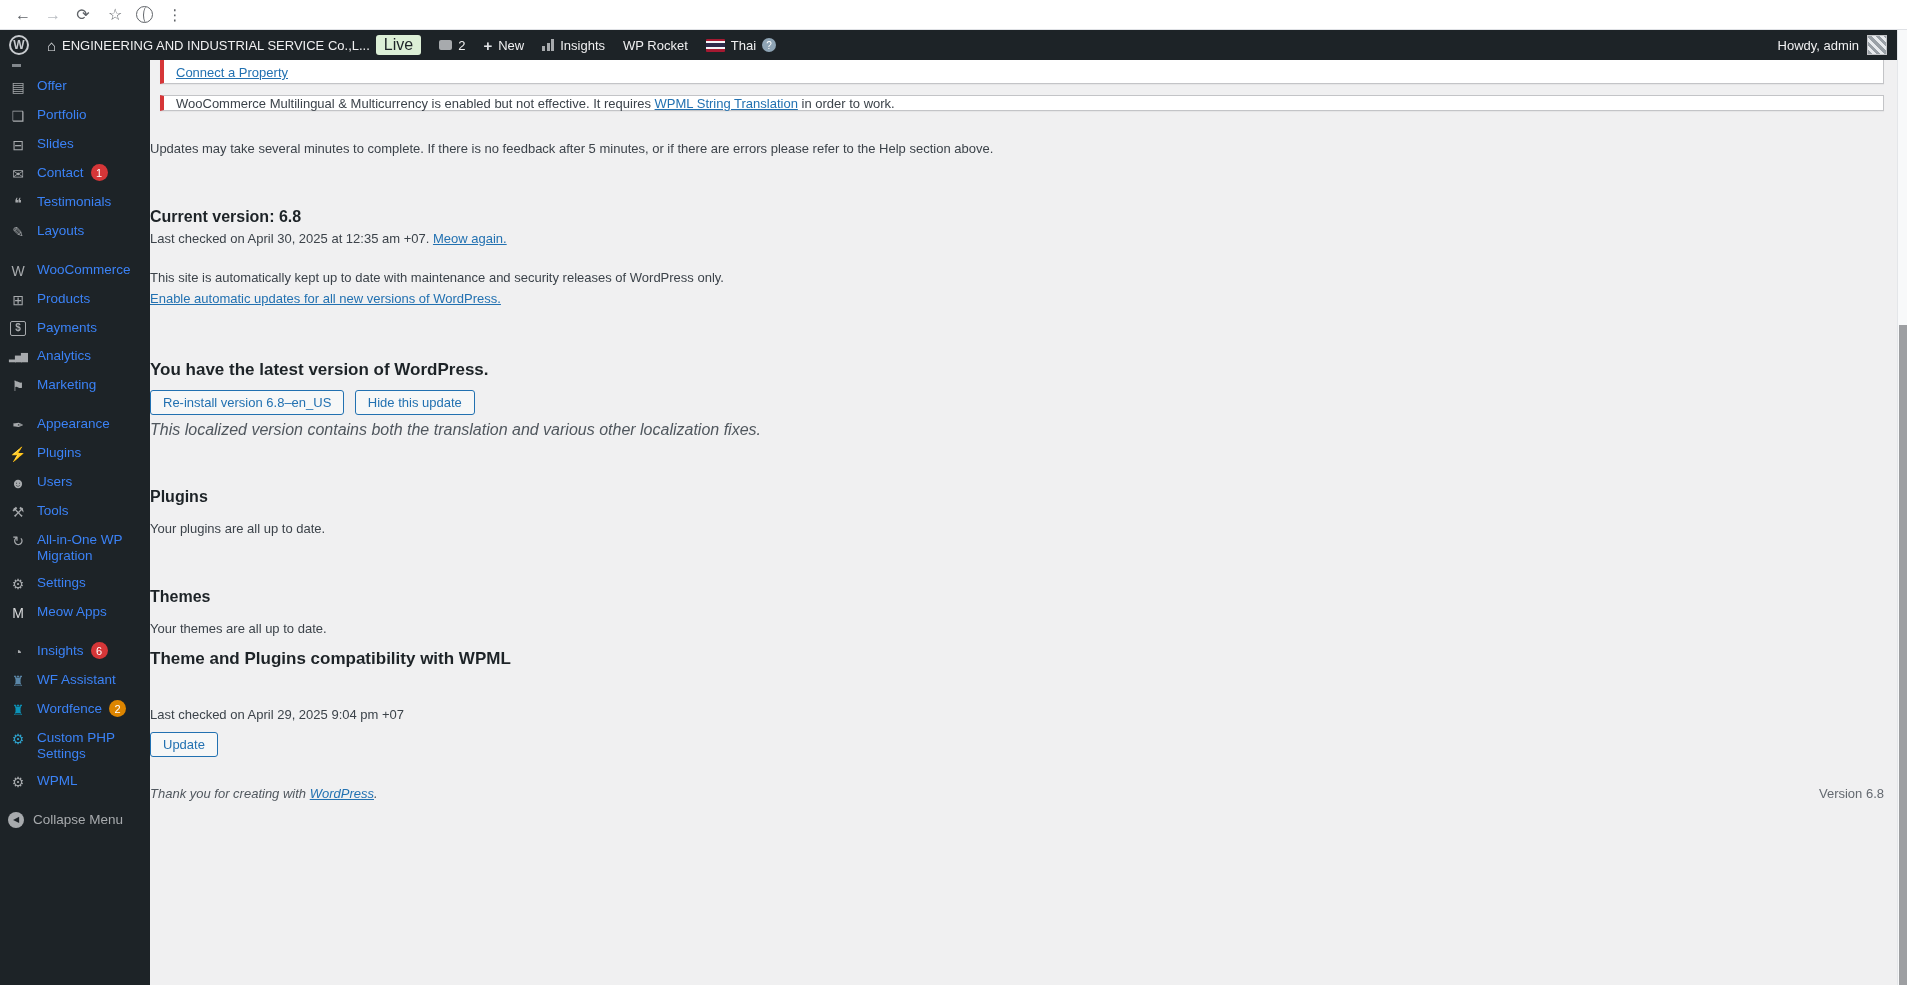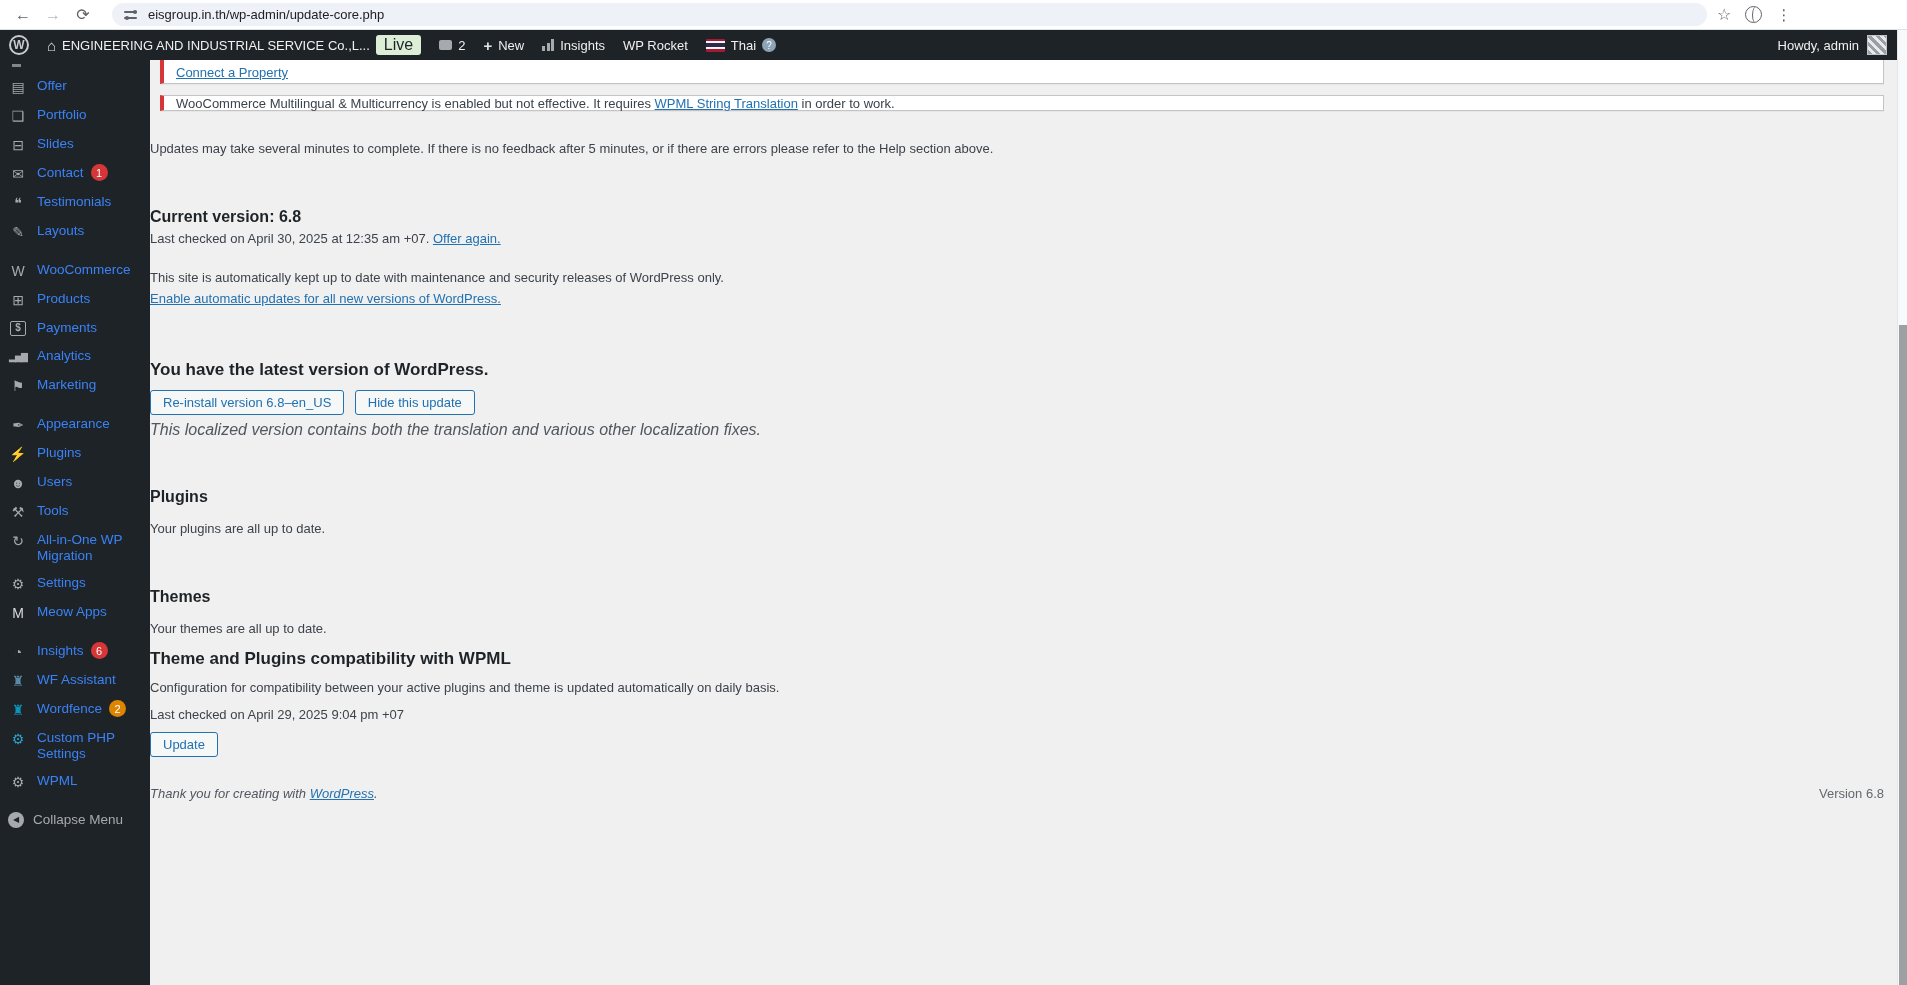--- a/index.html
+++ b/index.html
@@ -90,29 +90,20 @@
 </style>
 </head>
 <body>
 
 <div class="page">
 
   <div class="browser-bar">
     <div class="nav-ico" style="margin-left:8px">←</div>
     <div class="nav-ico disabled">→</div>
     <div class="nav-ico">⟳</div>
-    <div class="url-pill">
-      <span class="tune-icon">
-          <i class="t"></i>
-          <i class="b"></i>
-          <b class="t"></b>
-          <b class="b"></b>
-        </span>
-      <span class="url-text">eisgroup.in.th/wp-admin/update-core.php</span>
-    </div>
     <div class="browser-right">
       <span class="star-icon">☆</span>
       <span class="ball-icon"></span>
       <span class="dots-icon">⋮</span>
     </div>
   </div>
 
   <div class="admin-bar">
     <div class="ab-item">
       <span class="wp-logo">W</span>
@@ -272,21 +263,21 @@
     </div>
 
     <div class="notice" style="top:35px; height:16px; display:flex; align-items:center; padding-left:12px;">
       <span><span>WooCommerce Multilingual &amp; Multicurrency is enabled but not effective. It requires </span><a class="wp-link">WPML String Translation</a><span> in order to work.</span></span>
     </div>
 
     <div class="abs body-text" style="left:0; top:81px; width:1500px;">Updates may take several minutes to complete. If there is no feedback after 5 minutes, or if there are errors please refer to the Help section above.</div>
 
     <h2 class="big abs" style="left:0; top:148px;">Current version: 6.8</h2>
     <div class="abs body-text" style="left:0; top:171px;">
-      <span>Last checked on April 30, 2025 at 12:35 am +07. </span><a class="wp-link">Offer again.</a>
+      <span>Last checked on April 30, 2025 at 12:35 am +07. </span><a class="wp-link">Meow again.</a>
     </div>
 
     <div class="abs body-text" style="left:0; top:210px;">This site is automatically kept up to date with maintenance and security releases of WordPress only.</div>
     <div class="abs" style="left:0; top:229px;">
       <a class="wp-link" style="font-size:13px">Enable automatic updates for all new versions of WordPress.</a>
     </div>
 
     <h3 class="mid abs" style="left:0; top:300px;">You have the latest version of WordPress.</h3>
     <div class="abs" style="left:0; top:330px;">
       <button class="wp-btn">Re-install version 6.8–en_US</button>
@@ -294,21 +285,20 @@
     </div>
     <div class="abs italic-note" style="left:0; top:361px;">This localized version contains both the translation and various other localization fixes.</div>
 
     <h2 class="big abs" style="left:0; top:428px;">Plugins</h2>
     <div class="abs body-text" style="left:0; top:461px;">Your plugins are all up to date.</div>
 
     <h2 class="big abs" style="left:0; top:528px;">Themes</h2>
     <div class="abs body-text" style="left:0; top:561px;">Your themes are all up to date.</div>
 
     <h3 class="mid abs" style="left:0; top:589px;">Theme and Plugins compatibility with WPML</h3>
-    <div class="abs body-text" style="left:0; top:620px;">Configuration for compatibility between your active plugins and theme is updated automatically on daily basis.</div>
     <div class="abs body-text" style="left:0; top:647px;">Last checked on April 29, 2025 9:04 pm +07</div>
     <div class="abs" style="left:0; top:672px;">
       <button class="wp-btn">Update</button>
     </div>
 
     <div class="abs footer-thanks" style="left:0; top:726px;">
       <span>Thank you for creating with </span><a class="wp-link" style="font-style:italic">WordPress</a><span>.</span>
     </div>
     <div class="abs footer-version" style="top:726px; right:13px;">Version 6.8</div>
   </div>

